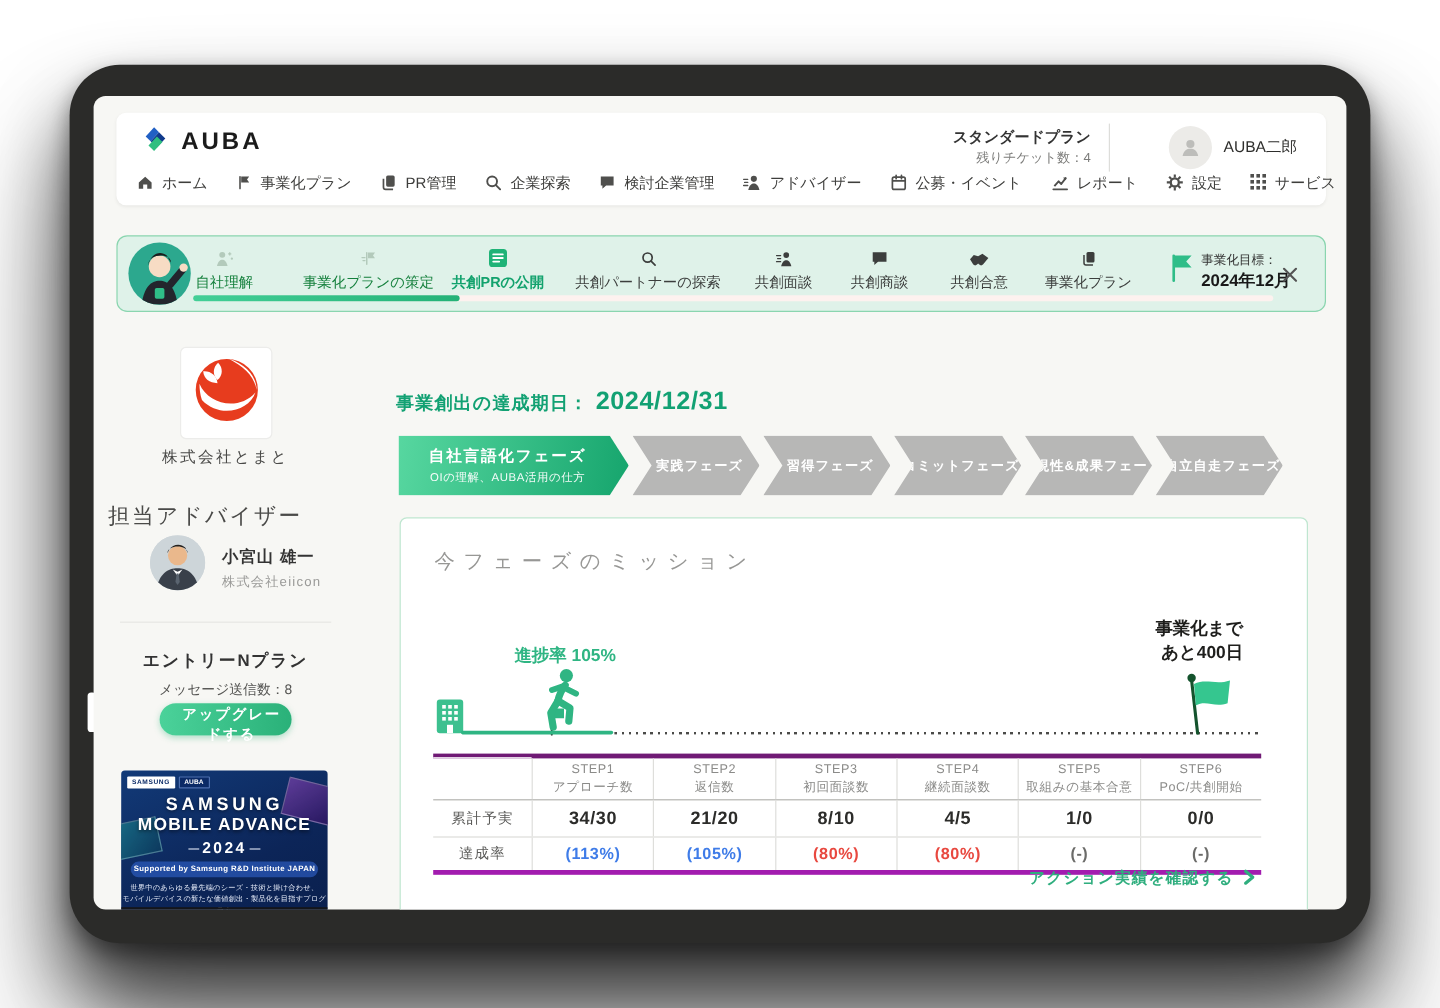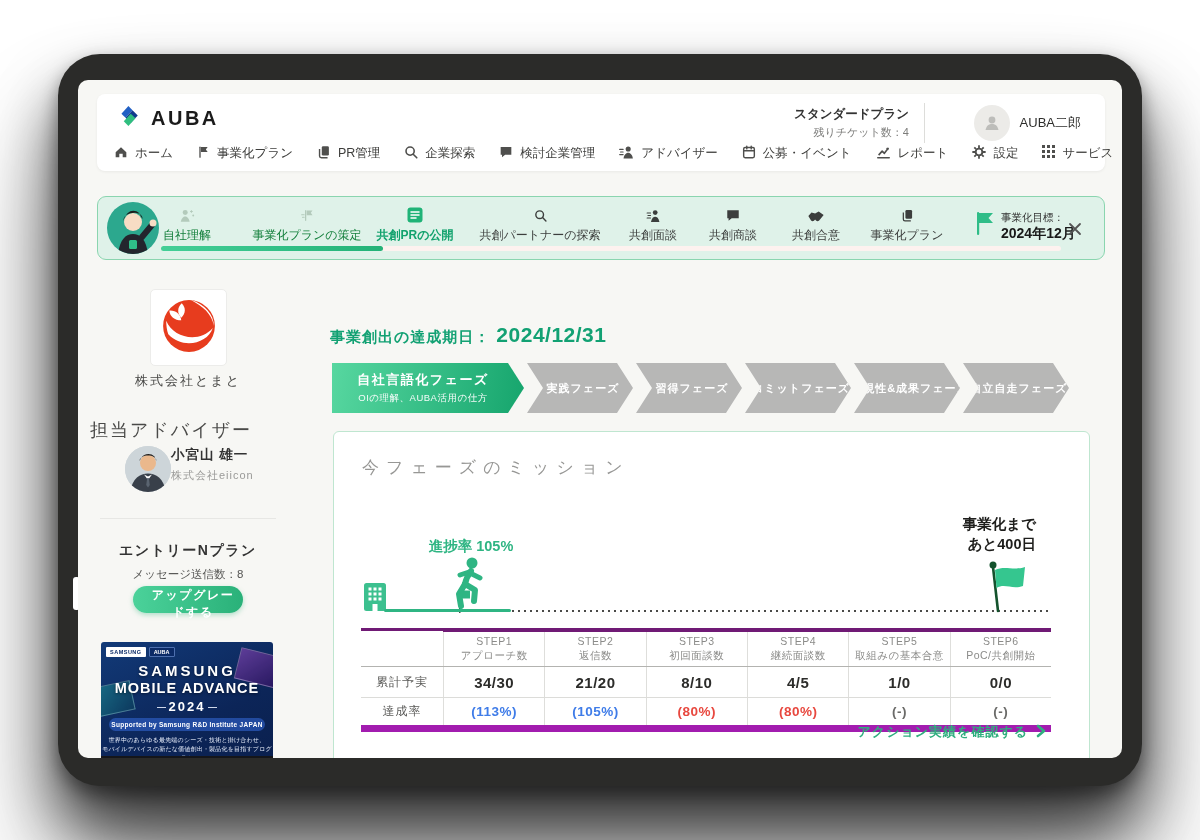--- a/index.html
+++ b/index.html
@@ -45,21 +45,21 @@
   .jgoal-text{position:absolute;left:903px;top:13px;line-height:1.35;}
   .jgoal-text .g1{font-size:10.5px;color:#333;}
   .jgoal-text .g2{font-size:14px;font-weight:800;color:#191919;}
   .jclose{position:absolute;left:969px;top:24px;width:16px;height:16px;cursor:pointer;}
 
   
   .logo-card{position:absolute;left:72px;top:209px;width:75px;height:75px;background:#fff;border:1px solid #ececea;
              border-radius:5px;display:flex;align-items:center;justify-content:center;}
   .company-name{position:absolute;left:22px;top:292px;width:176px;text-align:center;font-size:13px;color:#4a4a48;letter-spacing:2px;}
   .advisor-heading{position:absolute;left:5px;top:338px;width:176px;text-align:center;font-size:18px;color:#4a4a48;letter-spacing:2px;}
-  .advisor-row{position:absolute;left:47px;top:366px;display:flex;align-items:flex-start;cursor:pointer;}
+  .advisor-row{position:absolute;left:47px;top:366px;display:flex;align-items:flex-end;gap:14px;cursor:pointer;}
   .advisor-photo{width:46px;height:46px;border-radius:50%;overflow:hidden;background:#cfd6da;flex:none;}
   .advisor-name{font-size:13.5px;font-weight:700;color:#333;letter-spacing:1px;}
   .advisor-co{margin-top:4px;font-size:11px;color:#9a9a98;letter-spacing:1px;}
   .sb-divider{position:absolute;left:22px;top:438px;width:176px;height:1px;background:#e7e7e4;}
   .plan-name{position:absolute;left:22px;top:462px;width:176px;text-align:center;font-size:14px;font-weight:700;color:#333;letter-spacing:1.5px;}
   .msg-count{position:absolute;left:22px;top:487px;width:176px;text-align:center;font-size:11.5px;color:#55555"></style><style>.msg-count{color:#555553;}
   .upgrade-btn{position:absolute;left:55px;top:506px;width:110px;height:27px;border:none;border-radius:14px;
                background:linear-gradient(90deg,#4bd29a,#2ab179);color:#fff;font-size:12px;font-weight:700;
                letter-spacing:1.5px;cursor:pointer;box-shadow:0 2px 5px rgba(42,177,121,.35);font-family:inherit;padding-left:16px;}
   .ad-banner{position:absolute;left:23px;top:562px;width:172px;height:200px;border-radius:3px;overflow:hidden;cursor:pointer;
@@ -111,21 +111,21 @@
                  background-image:repeating-linear-gradient(90deg,#4a4a48 0 2px,transparent 2px 6px);}
   .m-goalflag{position:absolute;left:646px;top:126px;}
   .m-goaltext{position:absolute;left:550px;top:82px;width:152px;text-align:right;line-height:20px;
               font-size:14.5px;font-weight:800;color:#1e1e1c;}
 
   .tbl{position:absolute;left:27px;top:196px;width:690px;}
   .trow{display:grid;grid-template-columns:82px repeat(6,1fr);}
   .trow.thead{height:34px;border-top:4px solid #701a75;border-bottom:1px solid #b3b3b0;}
   .trow.thead .c0{border-top:1px solid #fff;margin-top:-1px;}
   .trow.tvals{height:30px;border-bottom:1px solid #dcdcd9;}
-  .trow.trates{height:27px;border-bottom:7px solid #a21caf;}
+  .trow.trates{height:27px;border-bottom:4px solid #a21caf;}
   .tc{display:flex;flex-direction:column;align-items:center;justify-content:center;border-left:1px solid #dededb;}
   .tc.c0{border-left:none;}
   .th-step{font-size:10.5px;color:#8b8b89;letter-spacing:.5px;}
   .th-name{font-size:10.5px;color:#8b8b89;margin-top:2px;letter-spacing:.5px;white-space:nowrap;}
   .rowlab{font-size:12px;color:#5b5b59;letter-spacing:1px;}
   .val{font-size:15px;font-weight:700;color:#2c2c2a;letter-spacing:.5px;}
   .rate{font-size:13.5px;font-weight:700;letter-spacing:.5px;}
   .rate.blue{color:#3f7ce8;}
   .rate.red{color:#e8483f;}
   .rate.none{color:#6b6b69;}

